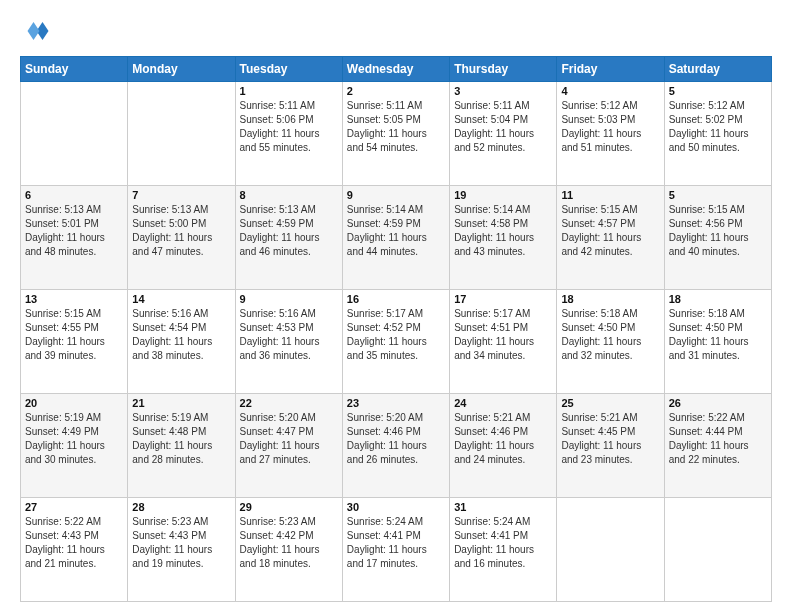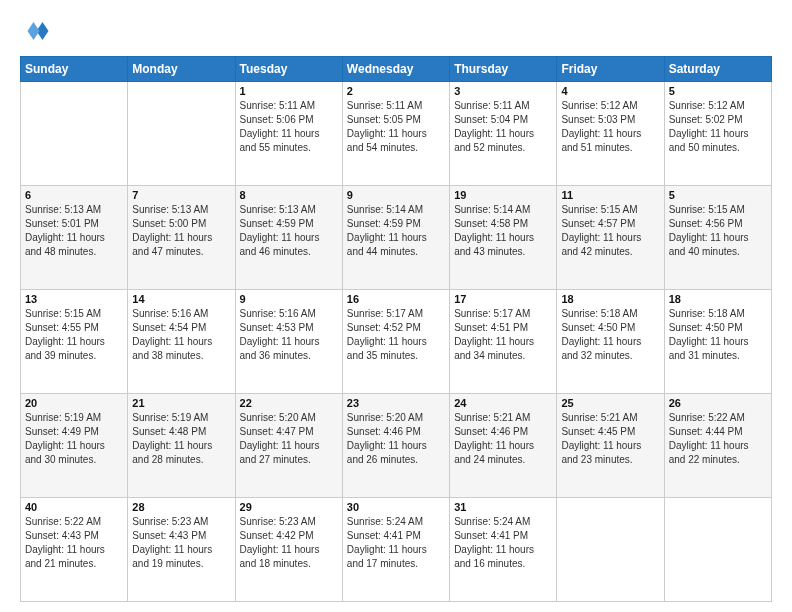--- a/index.html
+++ b/index.html
@@ -318,21 +318,21 @@
           <td>
             <span class="day-num">26</span>
             <div class="day-info" style="white-space: pre-line;">Sunrise: 5:22 AM
 Sunset: 4:44 PM
 Daylight: 11 hours
 and 22 minutes.</div>
           </td>
         </tr>
         <tr>
           <td>
-            <span class="day-num">40</span>
+            <span class="day-num">27</span>
             <div class="day-info" style="white-space: pre-line;">Sunrise: 5:22 AM
 Sunset: 4:43 PM
 Daylight: 11 hours
 and 21 minutes.</div>
           </td>
           <td>
             <span class="day-num">28</span>
             <div class="day-info" style="white-space: pre-line;">Sunrise: 5:23 AM
 Sunset: 4:43 PM
 Daylight: 11 hours

